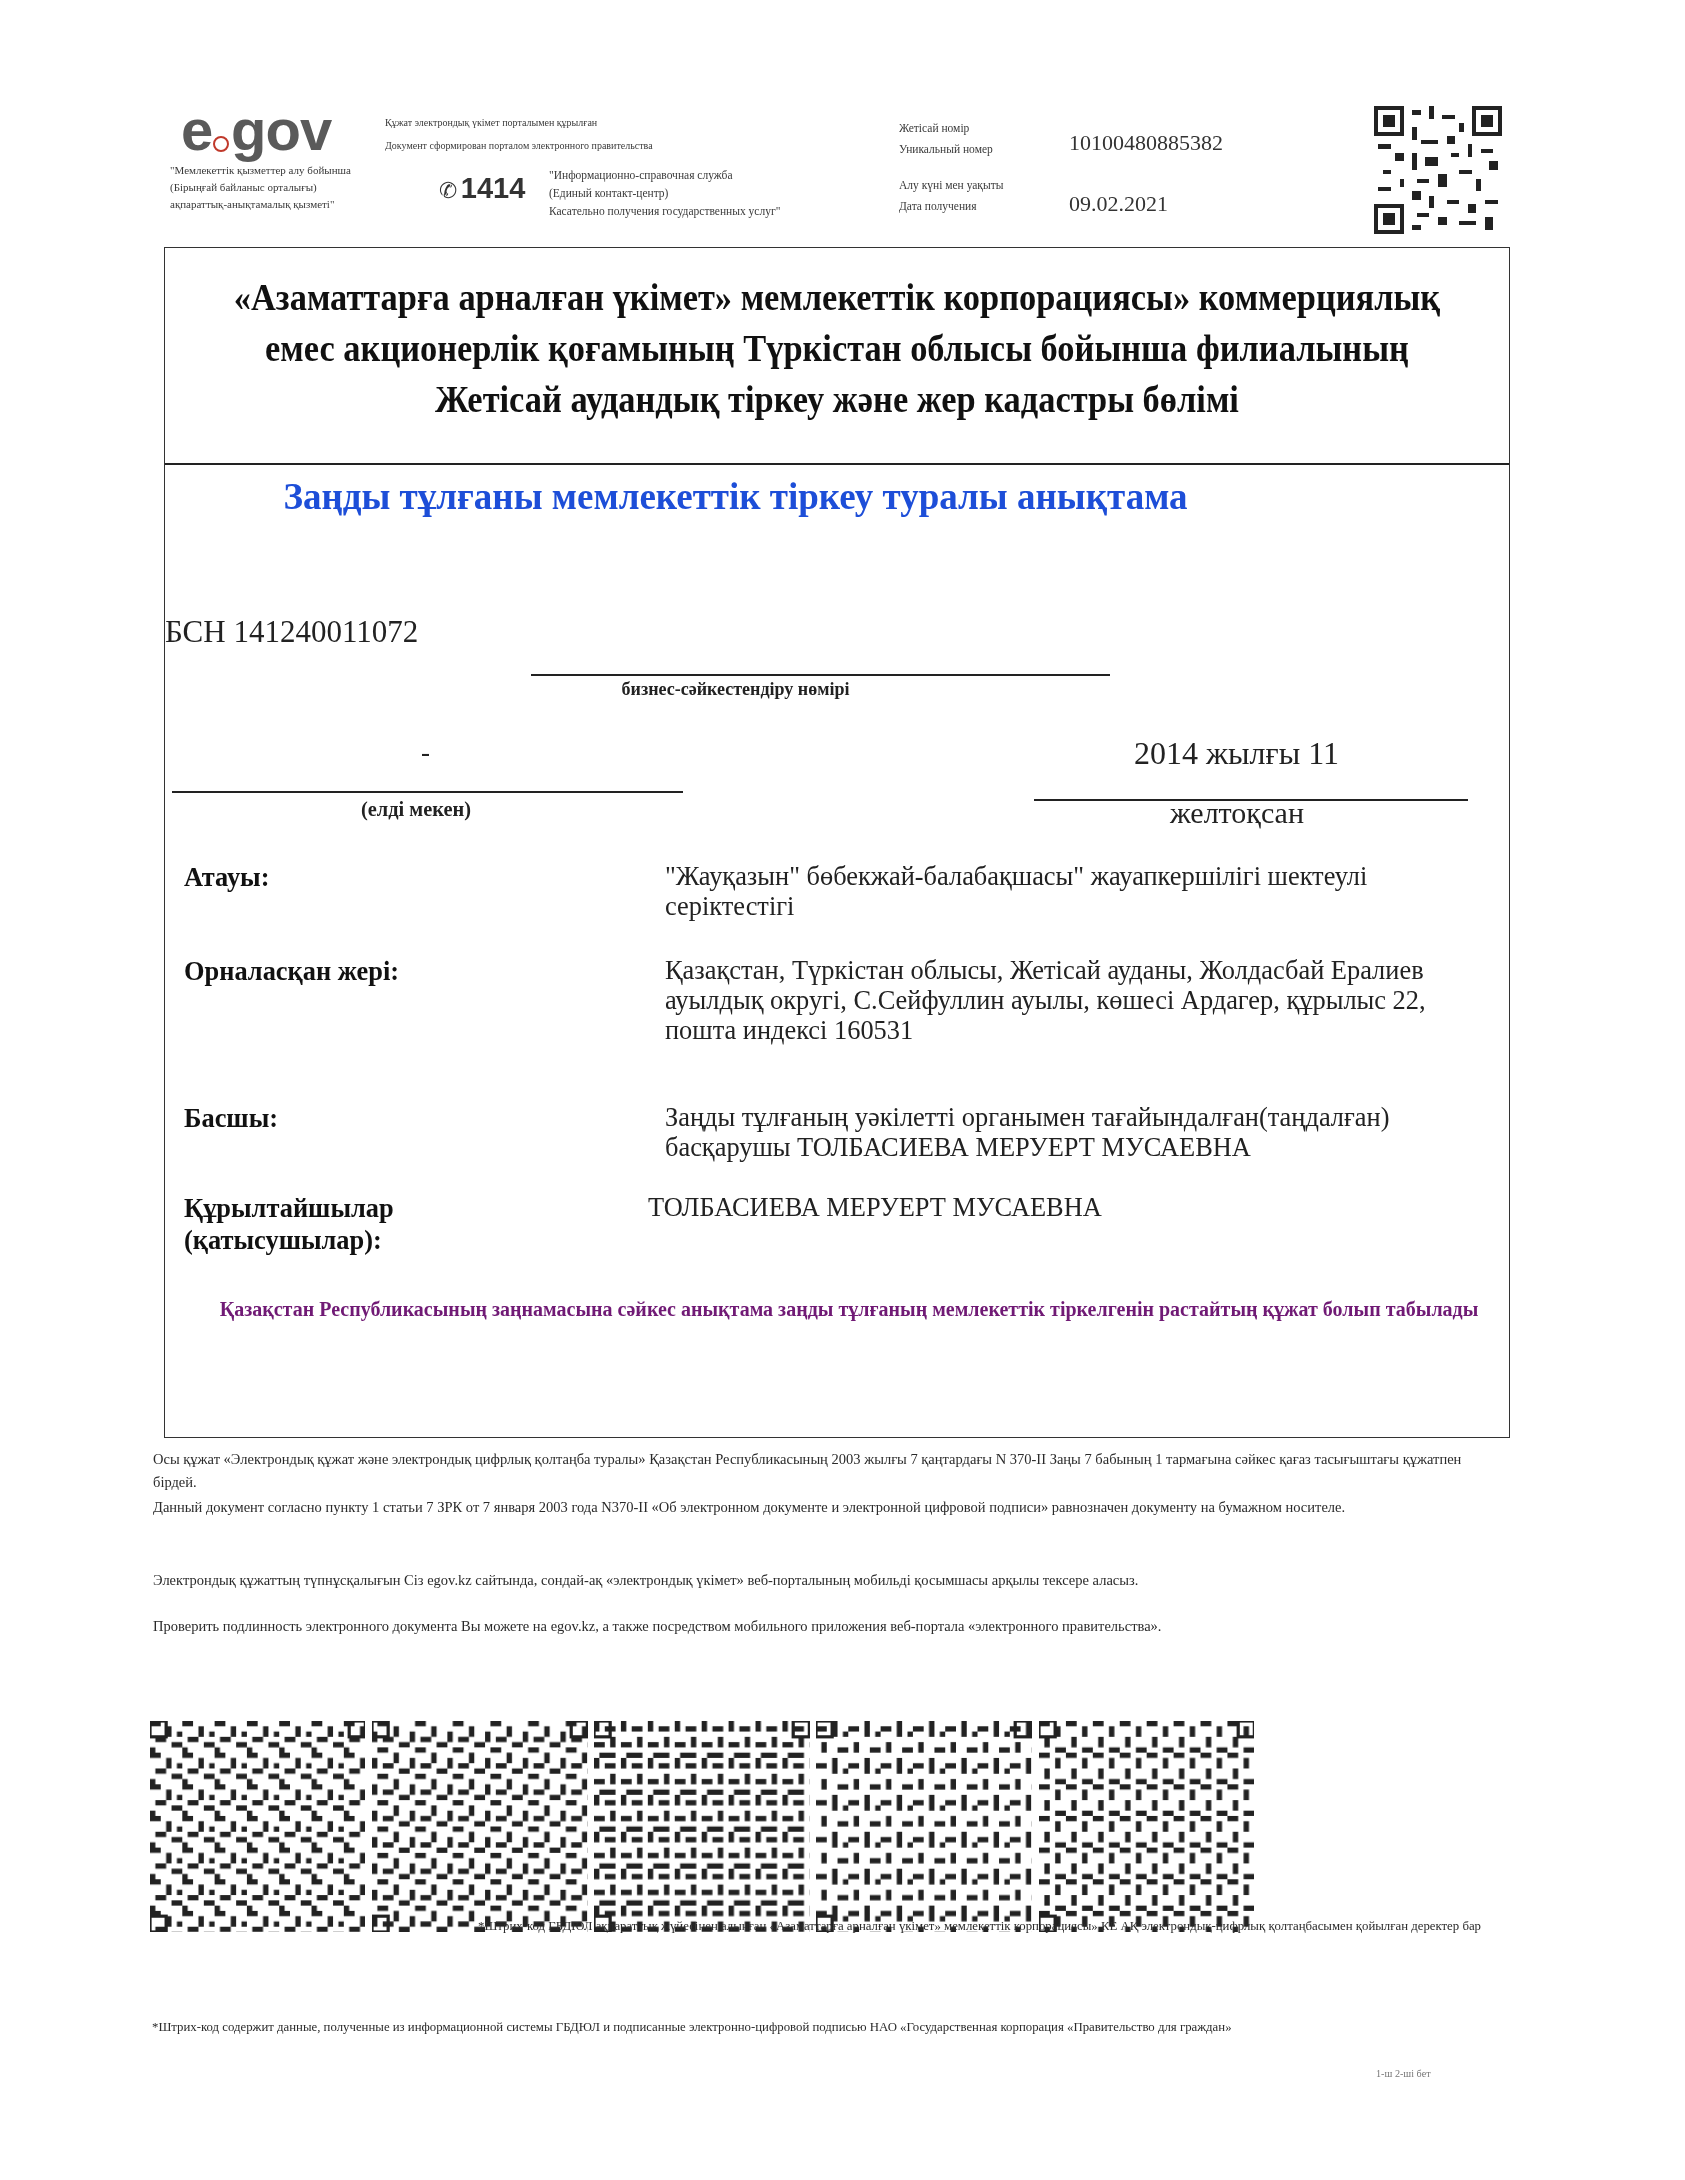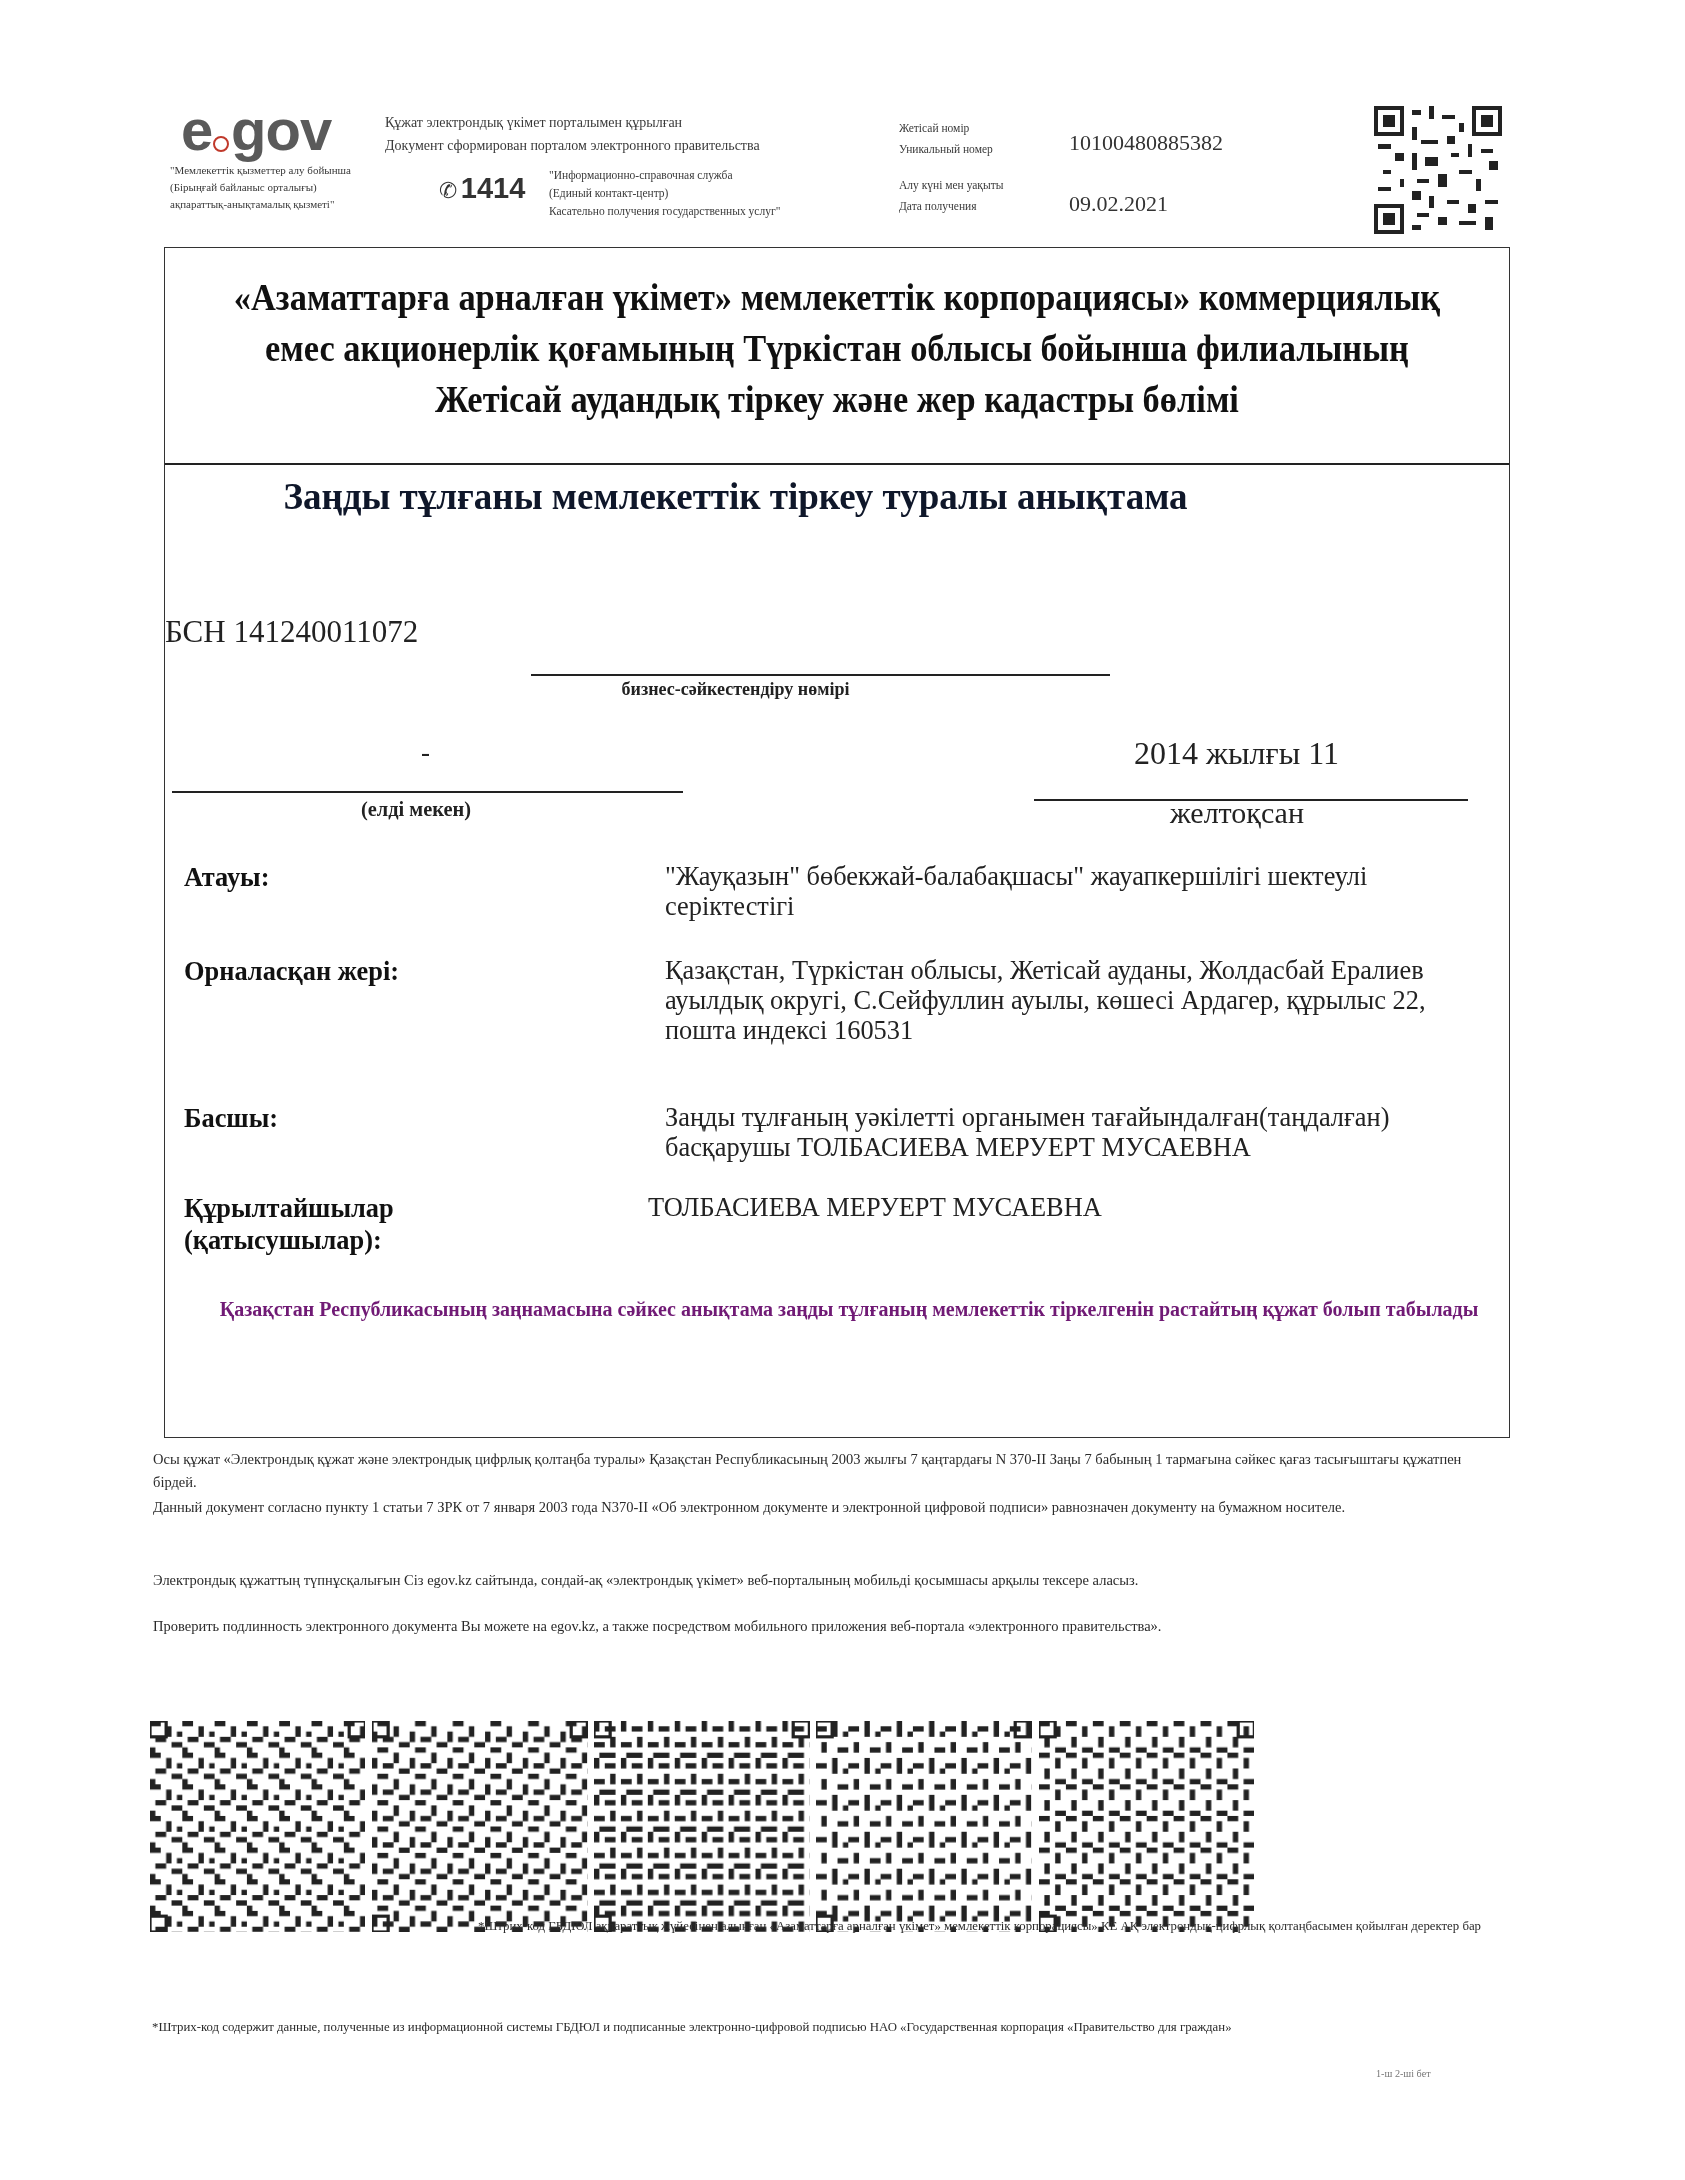--- a/index.html
+++ b/index.html
@@ -3,37 +3,37 @@
 <meta charset="utf-8">
 <style>
   html, body { margin:0; padding:0; background:#ffffff; }
   body { width:1686px; height:2181px; position:relative; font-family:"Liberation Serif", "DejaVu Serif", serif; color:#1a1a1a; overflow:hidden; }
 
   
   .hdr { position:absolute; left:0; top:0; width:1686px; height:247px; }
   .logo { position:absolute; left:181px; top:101px; font-family:"Liberation Sans","DejaVu Sans",sans-serif; font-weight:bold; font-size:58px; color:#5a5a5a; letter-spacing:-0.9px; line-height:1; }
   .logo .e { display:inline-block; }
   .logo .mark { display:inline-block; width:12px; height:12px; border:2.6px solid #c0392b; border-radius:50%; margin:0 1.7px 0 0.9px; vertical-align:-1.7px; }
-  .hdr-portal { position:absolute; left:385px; top:111px; font-size:14px; line-height:23px; color:#3a3a3a; }
+  .hdr-portal { position:absolute; left:385px; top:111px; font-size:10px; line-height:23px; color:#3a3a3a; }
   .hdr-service-kz { position:absolute; left:170px; top:162px; font-size:11px; line-height:17px; color:#3a3a3a; width:273px; }
   .hdr-phone { position:absolute; left:439px; top:172px; font-family:"Liberation Sans","DejaVu Sans",sans-serif; font-weight:bold; font-size:29px; color:#333; }
   .hdr-phone .ph { font-size:22px; margin-right:3.4px; }
   .hdr-service-ru { position:absolute; left:549px; top:166px; font-size:11.5px; line-height:18px; color:#3a3a3a; width:324px; }
   .hdr-labels { position:absolute; left:899px; top:118px; font-size:11.5px; color:#3a3a3a; }
   .hdr-labels div { height:21px; line-height:21px; }
   .hdr-labels .gap { height:15.3px; }
   .hdr-values { position:absolute; left:1069px; top:126px; font-size:22px; color:#333; }
   .hdr-values div { height:61px; line-height:34px; }
   .qr-top { position:absolute; left:1374px; top:106px; width:128px; height:128px; }
 
   
   .frame { position:absolute; left:164px; top:247px; width:1346px; height:1191px; border:1.7px solid #333; box-sizing:border-box; }
   .org-title { position:absolute; left:0; top:24px; width:100%; text-align:center; font-weight:bold; font-size:37px; line-height:51px; color:#111; transform:scaleX(0.93); }
   .rule1 { position:absolute; left:0; top:215px; width:100%; height:0; border-top:2.6px solid #222; }
-  .doc-title { position:absolute; left:0; top:221px; width:1141px; text-align:center; font-weight:bold; font-size:37px; line-height:56px; color:#0f172a; }
+  .doc-title { position:absolute; left:0; top:221px; width:1141px; text-align:center; font-weight:bold; font-size:37px; line-height:56px; color:#1d4ed8; }
   .bin { position:absolute; left:0; top:366px; width:1141px; text-align:left; font-size:31px; color:#222; }
   .rule-bin { position:absolute; left:366px; top:426px; width:579px; border-top:2.6px solid #222; }
   .bin-cap { position:absolute; left:0; top:431px; width:1141px; text-align:center; font-weight:bold; font-size:18px; color:#222; }
 
   .place-val { position:absolute; left:256px; top:489px; font-size:27px; color:#222; }
   .rule-place { position:absolute; left:6.8px; top:543px; width:511px; border-top:2.6px solid #222; }
   .place-cap { position:absolute; left:196px; top:550px; font-weight:bold; font-size:20.4px; color:#222; }
   .date-val { position:absolute; left:969px; top:487px; font-size:32px; color:#222; }
   .rule-date { position:absolute; left:869px; top:551px; width:434px; border-top:2.6px solid #222; }
   .date-cap { position:absolute; left:1005px; top:548px; font-size:30px; color:#222; }

